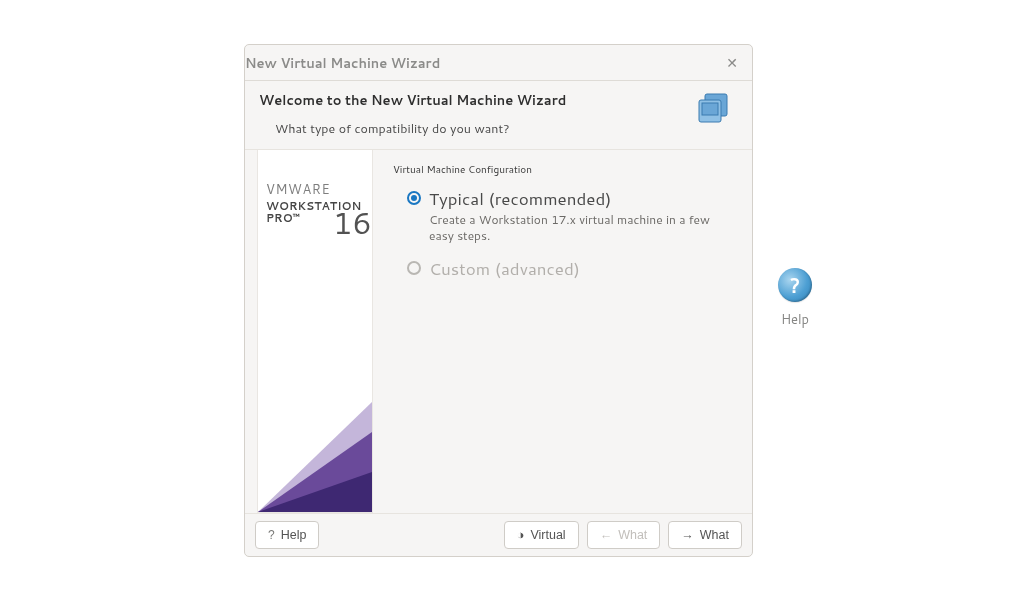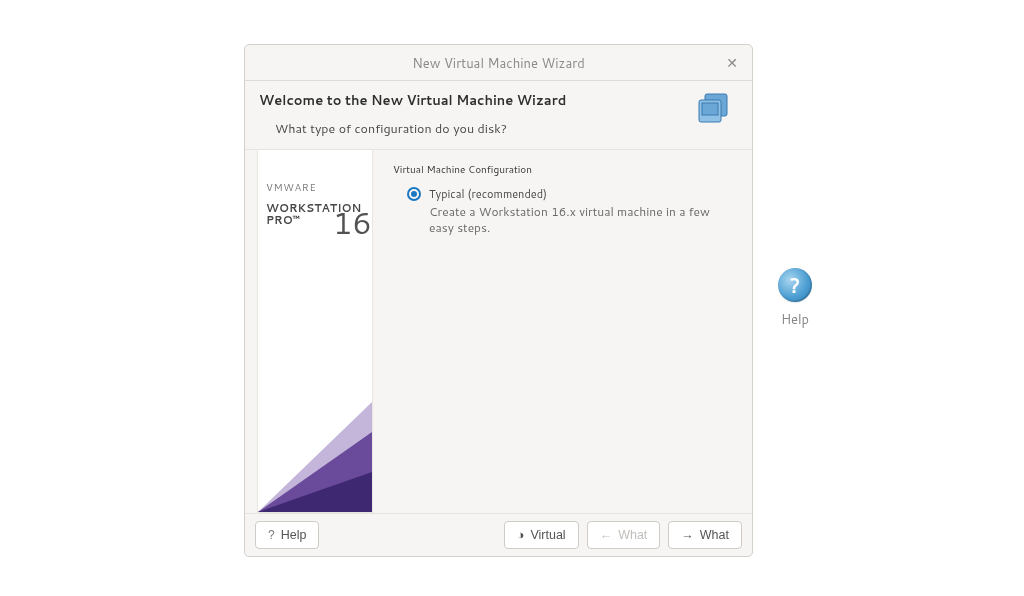--- a/index.html
+++ b/index.html
@@ -27,24 +27,23 @@
     }
     .titlebar {
       height: 36px;
       border-bottom: 1px solid #dedbd6;
       display: flex;
       align-items: center;
       position: relative;
     }
     .titlebar .title {
       flex: 1;
-      text-align: center;
       color: #8b8b89;
       font-size: 13px;
-      font-weight: 400;
+      font-weight: 700;
     }
     .titlebar .close {
       position: absolute;
       right: 10px;
       top: 50%;
       transform: translateY(-50%);
       color: #8b8b89;
       font-size: 14px;
       cursor: pointer;
       line-height: 1;
@@ -81,24 +80,24 @@
       background: #ffffff;
       border: 1px solid #e9e6e2;
       border-top: none;
       overflow: hidden;
     }
     .vm-banner .vm-top {
       padding: 30px 8px 0;
       text-align: left;
     }
     .vm-banner .vm-brand {
-      font-size: 10px;
+      font-size: 13px;
       letter-spacing: 0.6px;
       color: #7e7e7e;
-      margin-bottom: 8px;
+      margin-bottom: 2px;
     }
     .vm-banner .vm-prod {
       font-size: 11px;
       font-weight: 640;
       color: #464646;
       letter-spacing: 0px;
       line-height:1.1;
     }
     .vm-banner .vm-v {
       position: absolute;
@@ -125,21 +124,21 @@
     }
     .radio-dot {
       width: 14px; height: 14px; border-radius: 50%;
       border: 2px solid #b9b7b3; position: relative; flex:0 0 auto;
     }
     .radio-dot.selected { border-color: #1a77c2; }
     .radio-dot.selected::after {
       content: ""; position: absolute; inset: 2px; border-radius: 50%;
       background: #1a77c2;
     }
-    .radio-label { font-size: 11px; color: #494949; }
+    .radio-label { font-size: 17px; color: #494949; }
     .radio-label.dim { color: #b2afab; }
     .radio-desc {
       margin-left: 36px; font-size: 12px; color:#6c6a67;
       margin-bottom: 12px; max-width: 320px; line-height: 1.35;
     }
     .radio-desc.dim { color: #c5c2be; }
     .footer {
       border-top: 1px solid #e7e4df;
       padding: 7px 10px;
       display:flex; align-items:center; gap:8px;
@@ -180,21 +179,21 @@
 
 <div class="dialog">
   <div class="titlebar">
     <div class="title">New Virtual Machine Wizard</div>
     <div class="close">✕</div>
   </div>
 
   <div class="header-area">
     <div class="header-text">
       <h1>Welcome to the New Virtual Machine Wizard</h1>
-      <div class="subtitle">What type of configuration do you disk?</div>
+      <div class="subtitle">What type of compatibility do you want?</div>
     </div>
     <div class="header-icon">
       <svg width="40" height="36" viewBox="0 0 40 36">
         <rect x="11" y="3" width="22" height="22" rx="2" fill="#6aa6d6" stroke="#3a7bb0"></rect>
         <rect x="5" y="9" width="22" height="22" rx="2" fill="#8fc0e5" stroke="#3a7bb0"></rect>
         <rect x="8" y="12" width="16" height="12" fill="#6aa6d6" stroke="#3a7bb0"></rect>
       </svg>
     </div>
   </div>
 
@@ -213,22 +212,26 @@
       </svg>
     </div>
 
     <div class="form-area">
       <div class="section-label">Virtual Machine Configuration</div>
 
       <div class="radio-row">
         <span class="radio-dot selected"></span>
         <span class="radio-label">Typical (recommended)</span>
       </div>
-      <div class="radio-desc">Create a Workstation 16.x virtual machine in a few easy steps.</div>
-
+      <div class="radio-desc">Create a Workstation 17.x virtual machine in a few easy steps.</div>
+
+      <div class="radio-row">
+        <span class="radio-dot"></span>
+        <span class="radio-label dim">Custom (advanced)</span>
+      </div>
     </div>
   </div>
 
   <div class="footer">
     <button class="btn">
       <span class="q-icon">?</span>
       <span>Help</span>
     </button>
     <span class="spacer"></span>
     <button class="btn">

